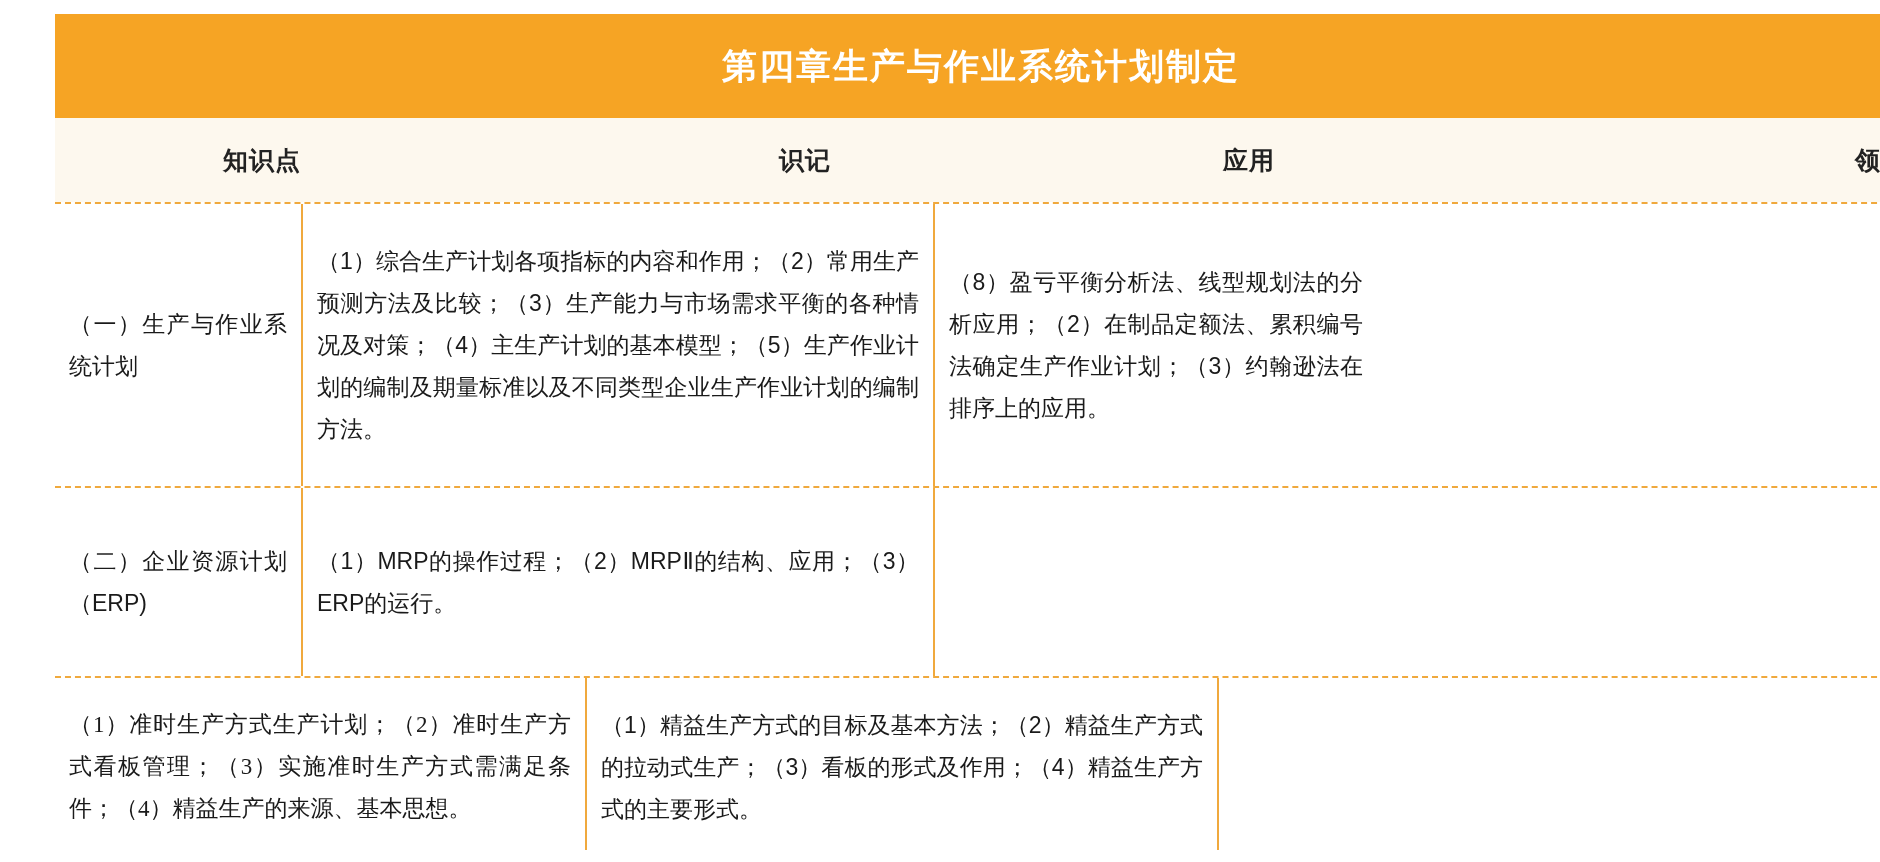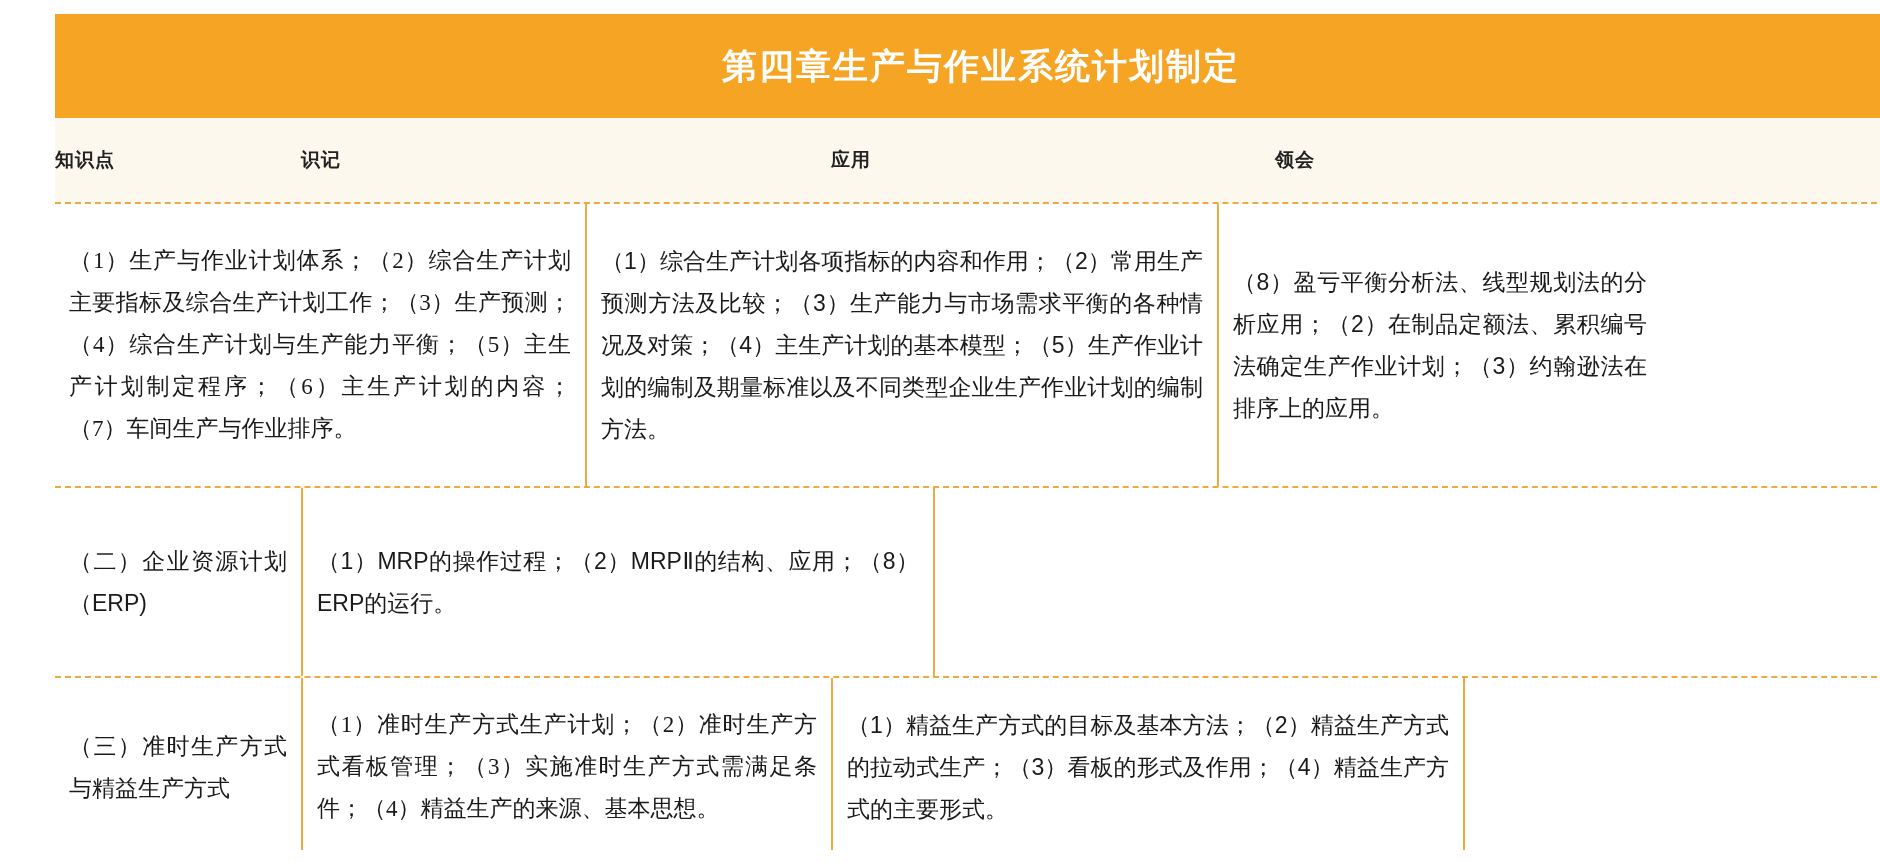--- a/index.html
+++ b/index.html
@@ -65,24 +65,24 @@
 
   
   .head-row {
     position: relative;
     display: flex;
     height: 84px;
     background: #fdf8ee;
     align-items: center;
   }
   .head-cell {
-    font-size: 19px;
+    font-size: 25px;
     font-weight: 700;
     color: #222222;
-    text-align: left;
+    text-align: right;
     letter-spacing: 1px;
   }
 
   
   .c1 { width: 246px; flex: 0 0 246px; }
   .c2 { width: 530px; flex: 0 0 530px; font-family: Liberation Serif, serif; }
   .c3 { width: 632px; flex: 0 0 632px; }
   .c4 { width: 444px; flex: 0 0 444px; }
 
   
@@ -148,47 +148,44 @@
     <div class="head-row">
       <div class="head-cell c1">知识点</div>
       <div class="head-cell c2">识记</div>
       <div class="head-cell c4">应用</div>
       <div class="head-cell c3">领会</div>
     </div>
 
     <div class="body-rows">
 
       <div class="row r1">
-        <div class="cell c2">
-          <p>（1）生产与作业计划体系；（2）综合生产计划主要指标及综合生产计划工作；（3）生产预测；（4）综合生产计划与生产能力平衡；（5）主生产计划制定程序；（6）主生产计划的内容；（7）车间生产与作业排序。</p>
+        <div class="cell c1">
+          <p>（一）生产与作业系统计划</p>
         </div>
         <div class="cell c3">
           <p>（1）综合生产计划各项指标的内容和作用；（2）常用生产预测方法及比较；（3）生产能力与市场需求平衡的各种情况及对策；（4）主生产计划的基本模型；（5）生产作业计划的编制及期量标准以及不同类型企业生产作业计划的编制方法。</p>
         </div>
         <div class="cell c4">
           <p>（8）盈亏平衡分析法、线型规划法的分析应用；（2）在制品定额法、累积编号法确定生产作业计划；（3）约翰逊法在排序上的应用。</p>
         </div>
       </div>
 
       <div class="row r2">
         <div class="cell c1">
           <p>（二）企业资源计划（ERP)</p>
         </div>
         <div class="cell c3">
-          <p>（1）MRP的操作过程；（2）MRPⅡ的结构、应用；（8）ERP的运行。</p>
+          <p>（1）MRP的操作过程；（2）MRPⅡ的结构、应用；（3）ERP的运行。</p>
         </div>
         <div class="cell c4">
           <p></p>
         </div>
       </div>
 
       <div class="row r3">
-        <div class="cell c1">
-          <p>（三）准时生产方式与精益生产方式</p>
-        </div>
         <div class="cell c2">
           <p>（1）准时生产方式生产计划；（2）准时生产方式看板管理；（3）实施准时生产方式需满足条件；（4）精益生产的来源、基本思想。</p>
         </div>
         <div class="cell c3">
           <p>（1）精益生产方式的目标及基本方法；（2）精益生产方式的拉动式生产；（3）看板的形式及作用；（4）精益生产方式的主要形式。</p>
         </div>
         <div class="cell c4">
           <p></p>
         </div>
       </div>

